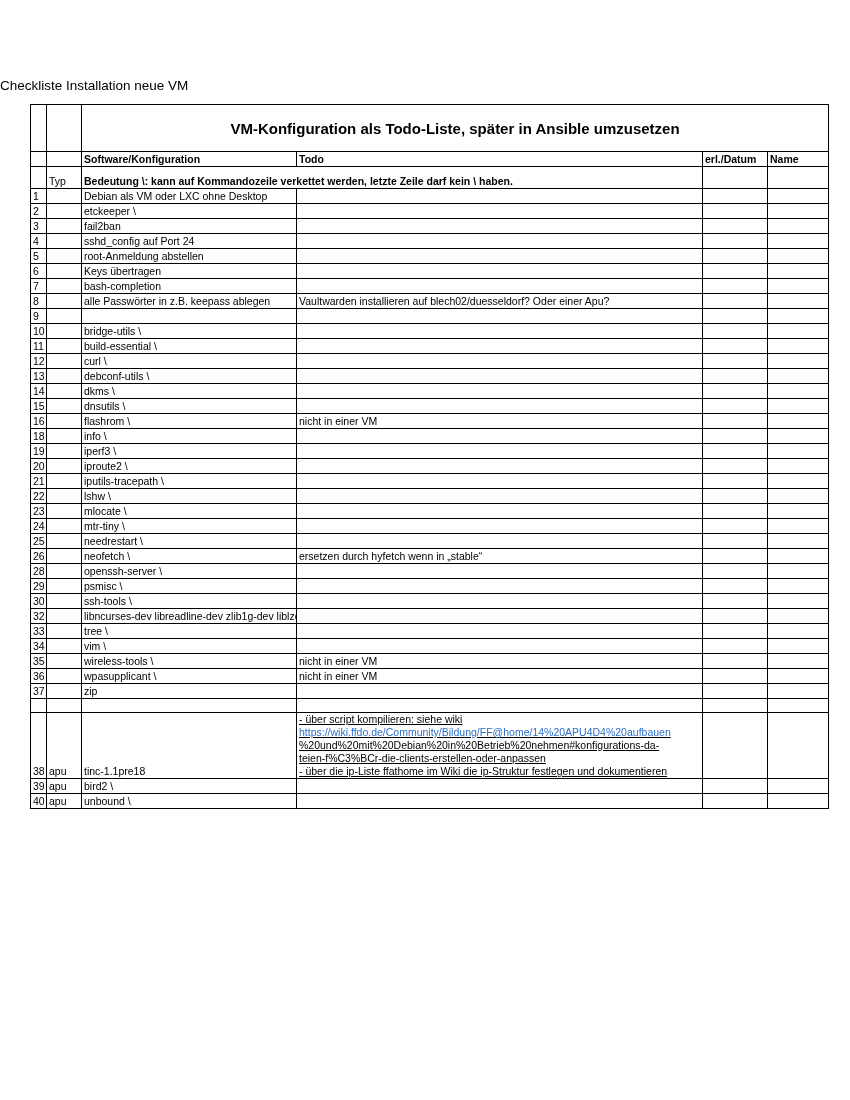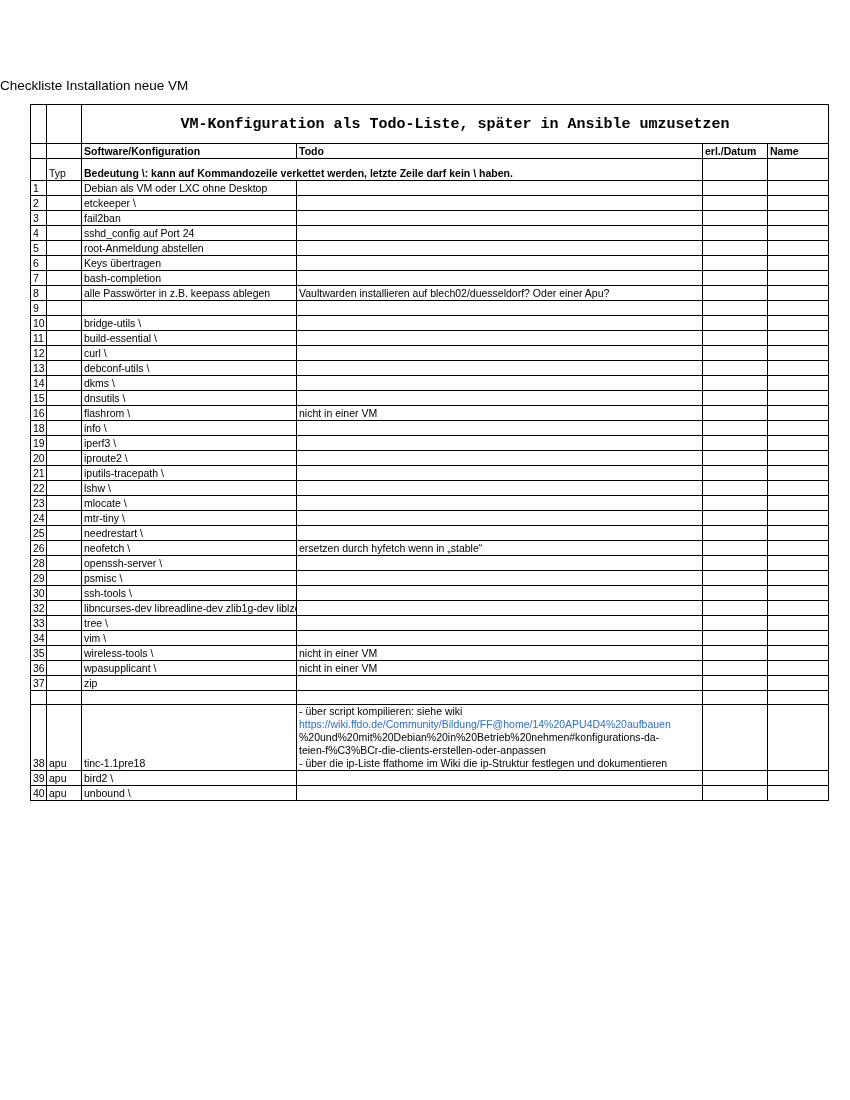--- a/index.html
+++ b/index.html
@@ -33,35 +33,35 @@
     font-size: 10.5px;
     line-height: 13px;
     vertical-align: bottom;
     overflow: hidden;
     white-space: nowrap;
     text-align: left;
   }
   tr.body-row { height: 15px; }
   tr.spacer-row { height: 14px; }
 
-  tr.title-row { height: 39px; font-family: Liberation Mono, monospace; }
+  tr.title-row { height: 47px; }
   tr.title-row td.title-cell {
     font-size: 15px;
     font-weight: bold;
     text-align: center;
     vertical-align: middle;
   }
   tr.header-row { height: 15px; }
   tr.header-row td { font-weight: bold; }
   tr.meaning-row { height: 22px; }
   td.meaning-cell { font-weight: bold; }
 
   td.num { text-align: right; padding-right: 1px; }
   td.wrap { white-space: normal; }
-  td.todo-multi div { white-space: nowrap; }
+  td.todo-multi div { white-space: nowrap; text-decoration: underline; }
   a.wikilink { text-decoration: none; margin-top: 8px; }
 </style>
 </head>
 <body>
 
 <div class="page">
 
   <div class="doc-title">Checkliste Installation neue VM</div>
 
   <table class="sheet">

